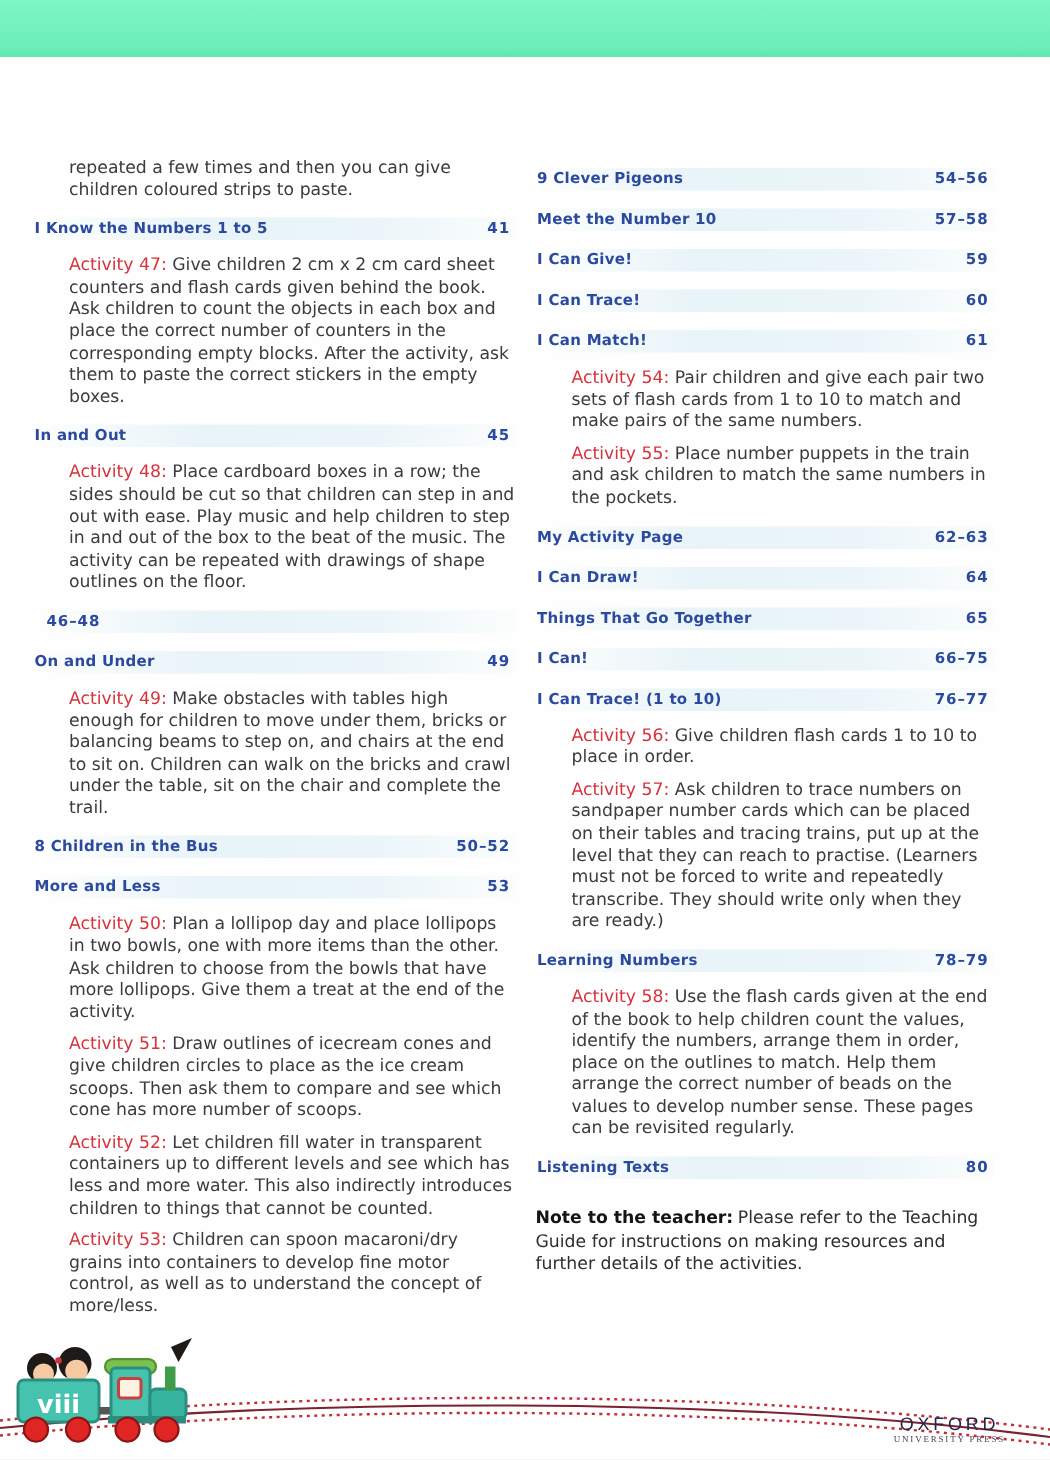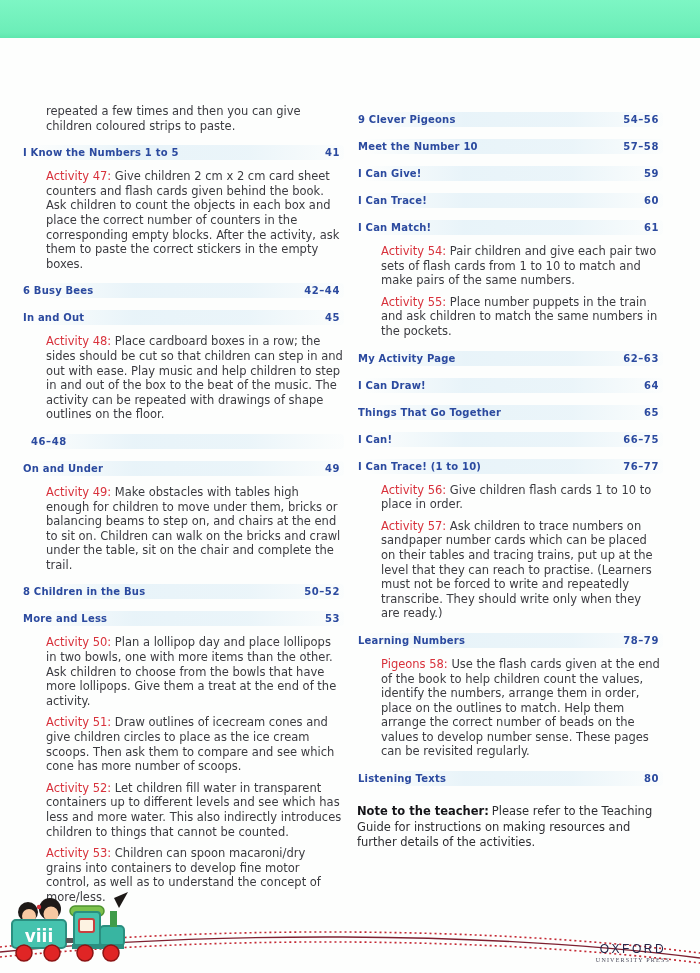--- a/index.html
+++ b/index.html
@@ -37,24 +37,20 @@
 
   <div class="top-band"></div>
 
   <div class="col col-left" id="col-left">
       <p class="cont">repeated a few times and then you can give children coloured strips to paste.</p>
       <div class="toc-row">
         <span class="toc-title">I Know the Numbers 1 to 5</span>
         <span class="toc-pages">41</span>
       </div>
       <p class="activity"><span class="act-label">Activity 47: </span>Give children 2 cm x 2 cm card sheet counters and flash cards given behind the book. Ask children to count the objects in each box and place the correct number of counters in the corresponding empty blocks. After the activity, ask them to paste the correct stickers in the empty boxes.</p>
-      <div class="toc-row">
-        <span class="toc-title">6 Busy Bees</span>
-        <span class="toc-pages">42–44</span>
-      </div>
       <div class="toc-row">
         <span class="toc-title">In and Out</span>
         <span class="toc-pages">45</span>
       </div>
       <p class="activity"><span class="act-label">Activity 48: </span>Place cardboard boxes in a row; the sides should be cut so that children can step in and out with ease. Play music and help children to step in and out of the box to the beat of the music. The activity can be repeated with drawings of shape outlines on the floor.</p>
       <div class="toc-row">
         <span class="toc-pages">46–48</span>
       </div>
       <div class="toc-row">
         <span class="toc-title">On and Under</span>
@@ -118,21 +114,21 @@
         <div class="toc-row">
           <span class="toc-title">I Can Trace! (1 to 10)</span>
           <span class="toc-pages">76–77</span>
         </div>
         <p class="activity"><span class="act-label">Activity 56: </span>Give children flash cards 1 to 10 to place in order.</p>
         <p class="activity"><span class="act-label">Activity 57: </span>Ask children to trace numbers on sandpaper number cards which can be placed on their tables and tracing trains, put up at the level that they can reach to practise. (Learners must not be forced to write and repeatedly transcribe. They should write only when they are ready.)</p>
         <div class="toc-row">
           <span class="toc-title">Learning Numbers</span>
           <span class="toc-pages">78–79</span>
         </div>
-        <p class="activity"><span class="act-label">Pigeons 58: </span>Use the flash cards given at the end of the book to help children count the values, identify the numbers, arrange them in order, place on the outlines to match. Help them arrange the correct number of beads on the values to develop number sense. These pages can be revisited regularly.</p>
+        <p class="activity"><span class="act-label">Activity 58: </span>Use the flash cards given at the end of the book to help children count the values, identify the numbers, arrange them in order, place on the outlines to match. Help them arrange the correct number of beads on the values to develop number sense. These pages can be revisited regularly.</p>
         <div class="toc-row">
           <span class="toc-title">Listening Texts</span>
           <span class="toc-pages">80</span>
         </div>
       </div>
     <div class="note">
       <span class="note-label">Note to the teacher:</span><span>Please refer to the Teaching Guide for instructions on making resources and further details of the activities.</span>
     </div>
   </div>
 

